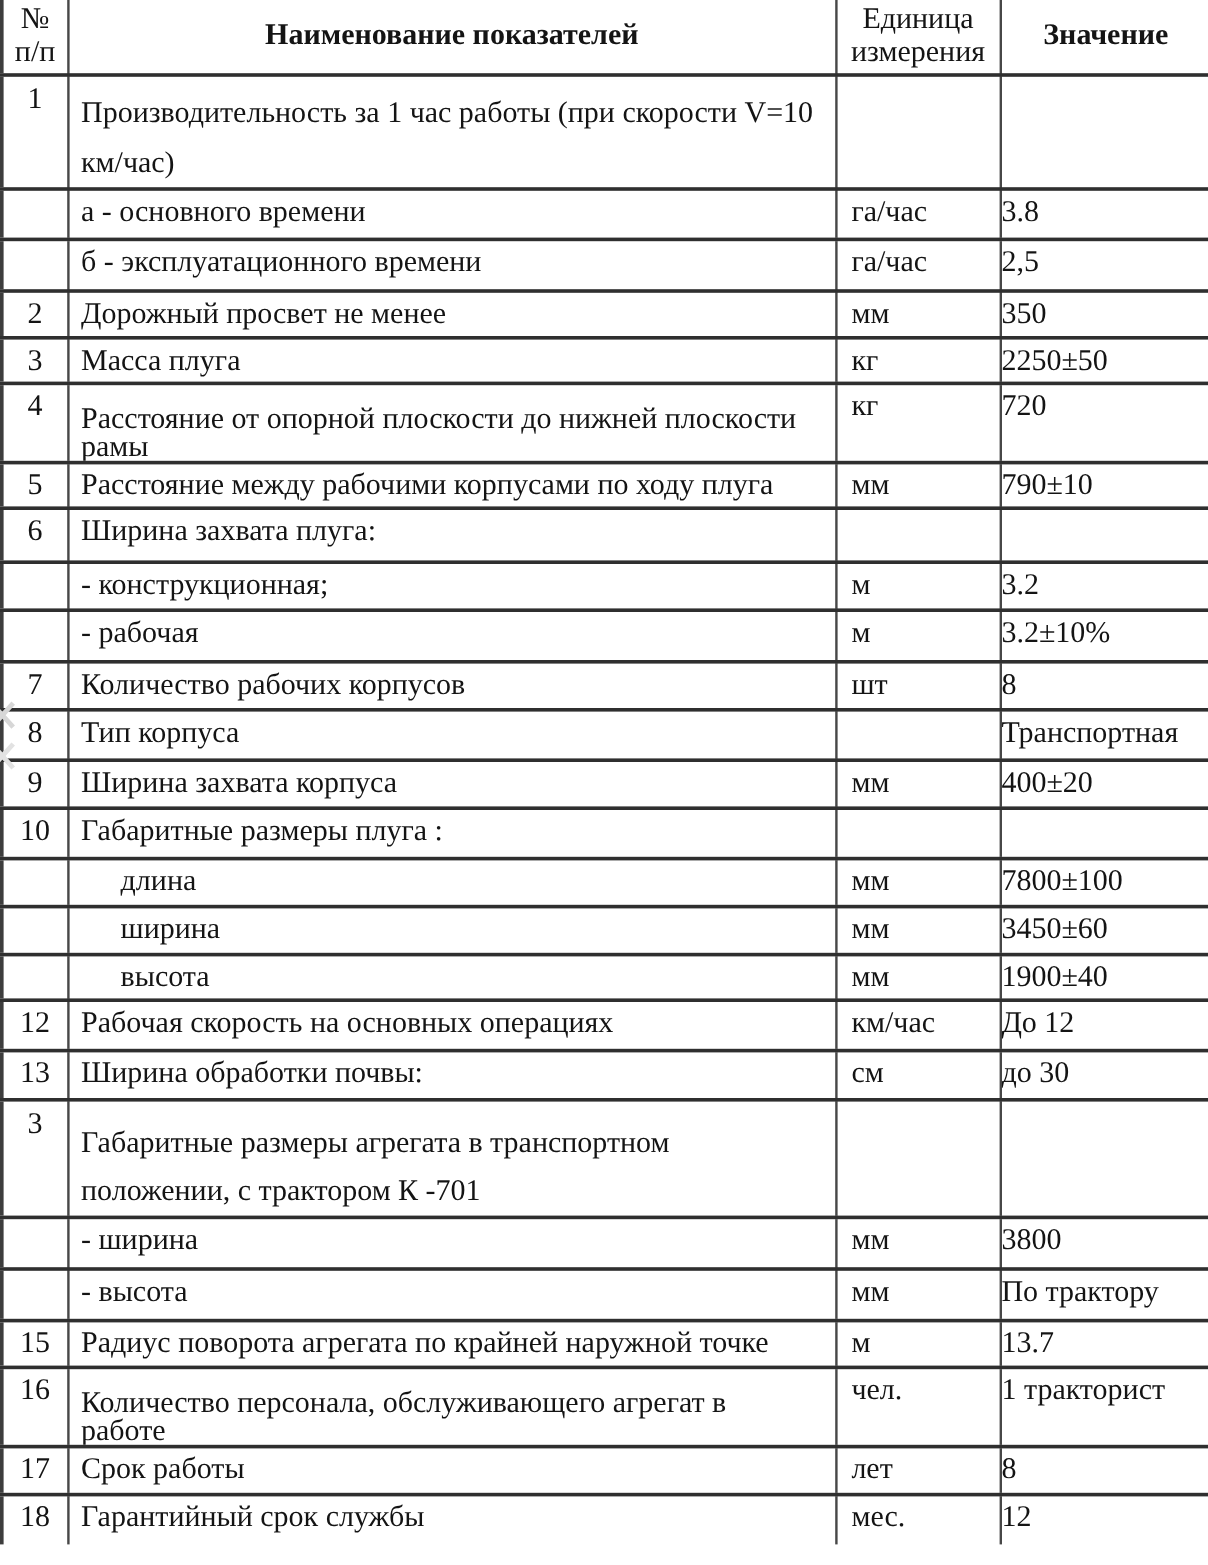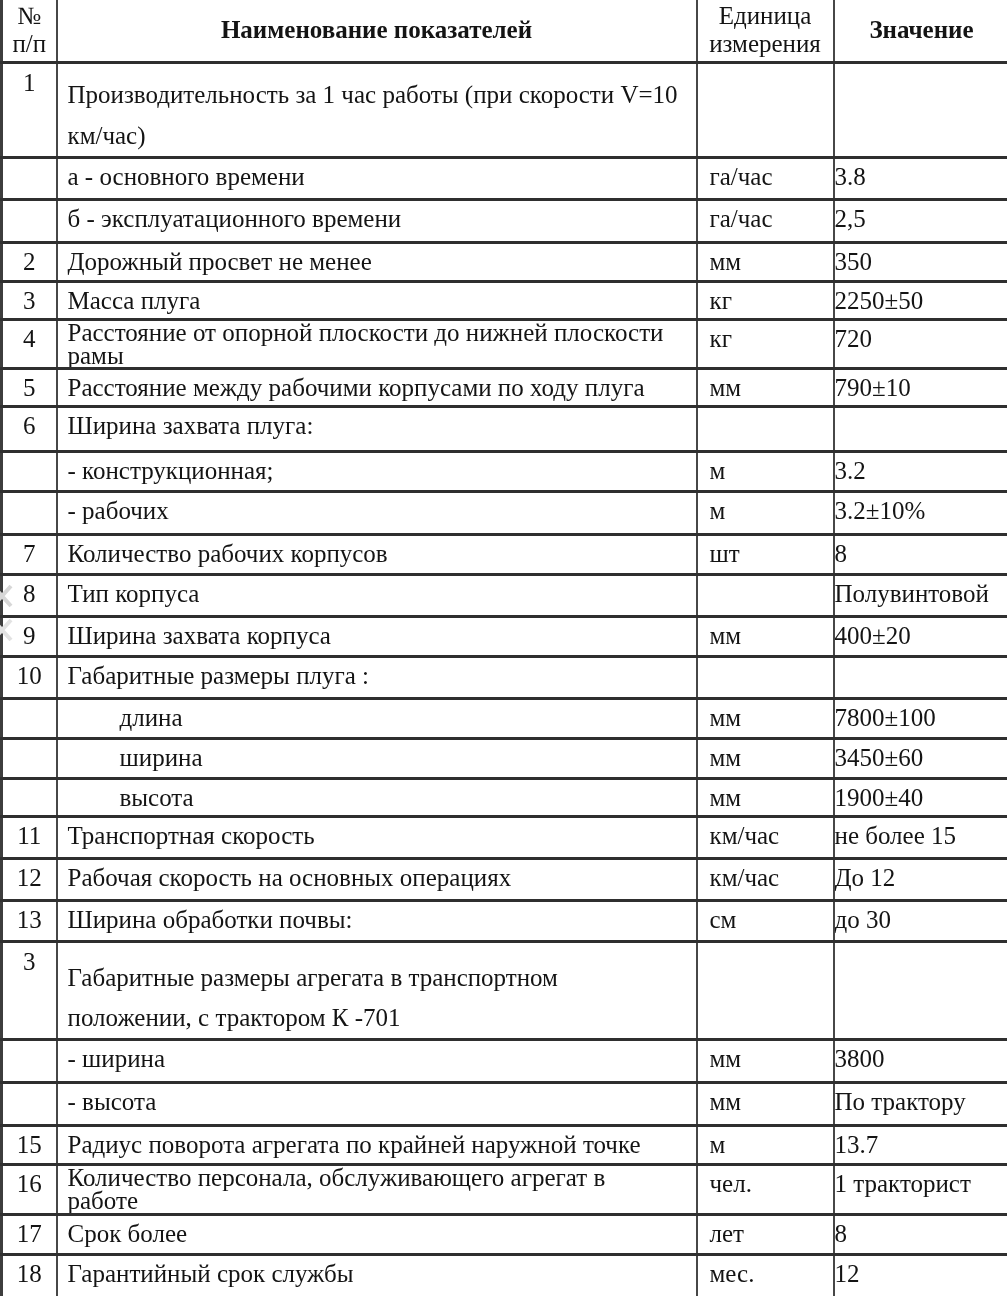--- a/index.html
+++ b/index.html
@@ -32,22 +32,22 @@
   }
   thead th.bold { font-weight: bold; }
   td { font-size: 25px; line-height: 30px; }
   .c-num   { text-align: center; padding-top: 3px; }
   .c-name  { padding: 3px 4px 0 10px; white-space: pre-line; }
   .c-unit  { padding: 3px 0 0 12px; }
   .c-value { text-align: left; padding-top: 3px; }
   tr.wide1 .c-name { padding-top: 10px; line-height: 41px; }
   tr.wide2 .c-name { padding-top: 15px; line-height: 40px; margin-top: 30px; }
   tr.wide1 .c-num, tr.wide2 .c-num { padding-top: 4px; }
-  tr.tight .c-name { padding-top: 0; line-height: 23px; }
-  tr.indent .c-name { padding-left: 62px; }
+  tr.tight .c-name { padding-top: 17px; line-height: 23px; }
+  tr.indent .c-name { padding-left: 43px; }
   .artifact {
     position: absolute;
     left: -9px; top: 578px;
     width: 28px; height: 70px;
     pointer-events: none;
   }
 </style>
 </head>
 <body>
 
@@ -125,35 +125,35 @@
       <td class="c-value"></td>
     </tr>
     <tr style="height:40px">
       <td class="b-r c-num"></td>
       <td class="b-r c-name">- конструкционная;</td>
       <td class="b-r c-unit">м</td>
       <td class="c-value">3.2</td>
     </tr>
     <tr style="height:43px">
       <td class="b-r c-num"></td>
-      <td class="b-r c-name">- рабочих</td>
+      <td class="b-r c-name">- рабочая</td>
       <td class="b-r c-unit">м</td>
       <td class="c-value">3.2±10%</td>
     </tr>
     <tr style="height:40px">
       <td class="b-r c-num">7</td>
       <td class="b-r c-name">Количество рабочих корпусов</td>
       <td class="b-r c-unit">шт</td>
       <td class="c-value">8</td>
     </tr>
     <tr style="height:42px">
       <td class="b-r c-num">8</td>
       <td class="b-r c-name">Тип корпуса</td>
       <td class="b-r c-unit"></td>
-      <td class="c-value">Полувинтовой</td>
+      <td class="c-value">Транспортная</td>
     </tr>
     <tr style="height:40px">
       <td class="b-r c-num">9</td>
       <td class="b-r c-name">Ширина захвата корпуса</td>
       <td class="b-r c-unit">мм</td>
       <td class="c-value">400±20</td>
     </tr>
     <tr style="height:42px">
       <td class="b-r c-num">10</td>
       <td class="b-r c-name">Габаритные размеры плуга :</td>
@@ -170,26 +170,20 @@
       <td class="b-r c-num"></td>
       <td class="b-r c-name">ширина</td>
       <td class="b-r c-unit">мм</td>
       <td class="c-value">3450±60</td>
     </tr>
     <tr class="indent" style="height:38px">
       <td class="b-r c-num"></td>
       <td class="b-r c-name">высота</td>
       <td class="b-r c-unit">мм</td>
       <td class="c-value">1900±40</td>
-    </tr>
-    <tr style="height:42px">
-      <td class="b-r c-num">11</td>
-      <td class="b-r c-name">Транспортная скорость</td>
-      <td class="b-r c-unit">км/час</td>
-      <td class="c-value">не более 15</td>
     </tr>
     <tr style="height:42px">
       <td class="b-r c-num">12</td>
       <td class="b-r c-name">Рабочая скорость на основных операциях</td>
       <td class="b-r c-unit">км/час</td>
       <td class="c-value">До 12</td>
     </tr>
     <tr style="height:41px">
       <td class="b-r c-num">13</td>
       <td class="b-r c-name">Ширина обработки почвы:</td>
@@ -223,21 +217,21 @@
     </tr>
     <tr class="tight" style="height:50px">
       <td class="b-r c-num">16</td>
       <td class="b-r c-name">Количество персонала, обслуживающего агрегат в
 работе</td>
       <td class="b-r c-unit">чел.</td>
       <td class="c-value">1 тракторист</td>
     </tr>
     <tr style="height:40px">
       <td class="b-r c-num">17</td>
-      <td class="b-r c-name">Срок более</td>
+      <td class="b-r c-name">Срок работы</td>
       <td class="b-r c-unit">лет</td>
       <td class="c-value">8</td>
     </tr>
     <tr style="height:42px">
       <td class="b-r c-num">18</td>
       <td class="b-r c-name">Гарантийный срок службы</td>
       <td class="b-r c-unit">мес.</td>
       <td class="c-value">12</td>
     </tr>
   </tbody>

